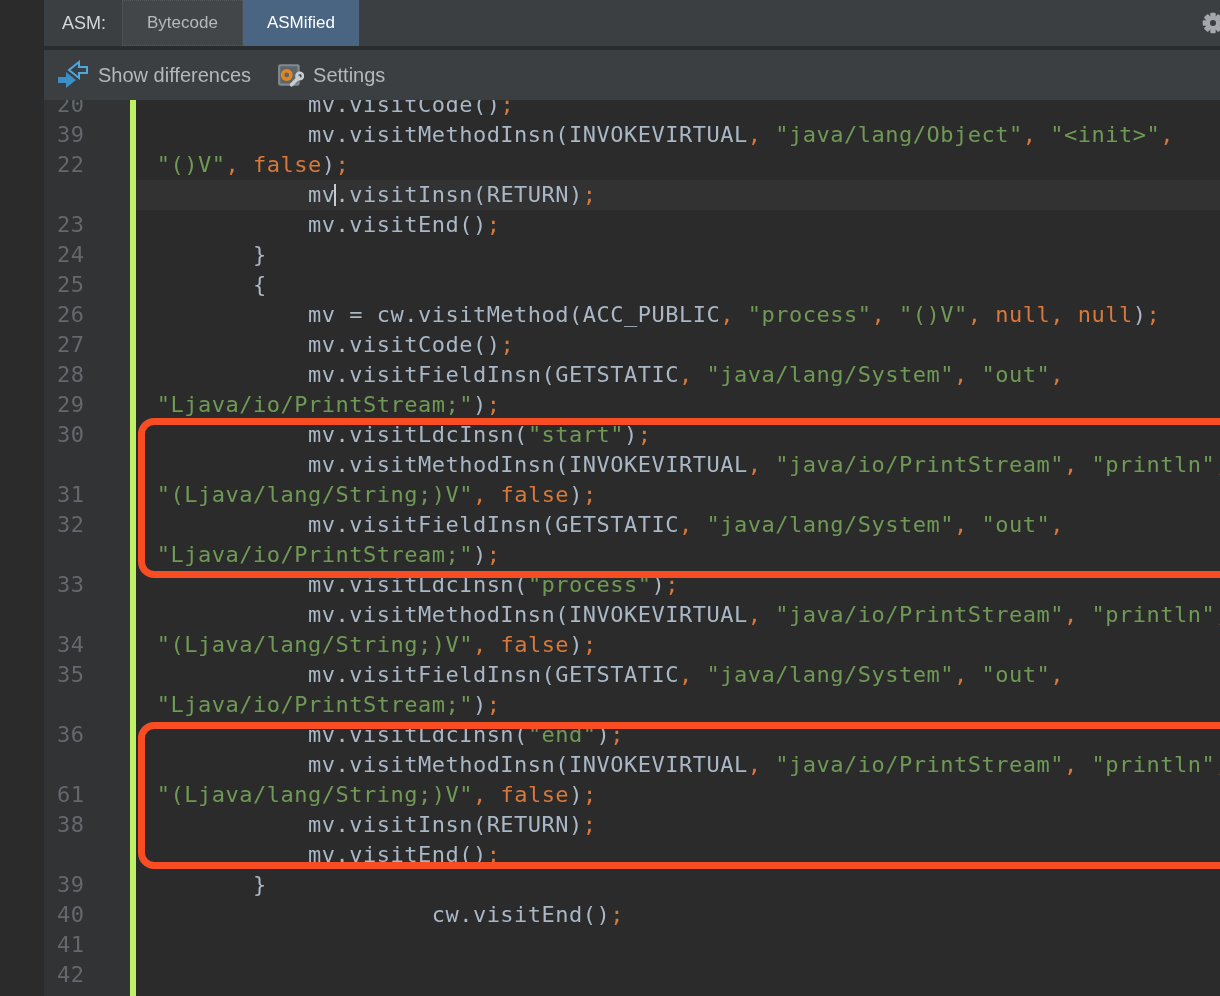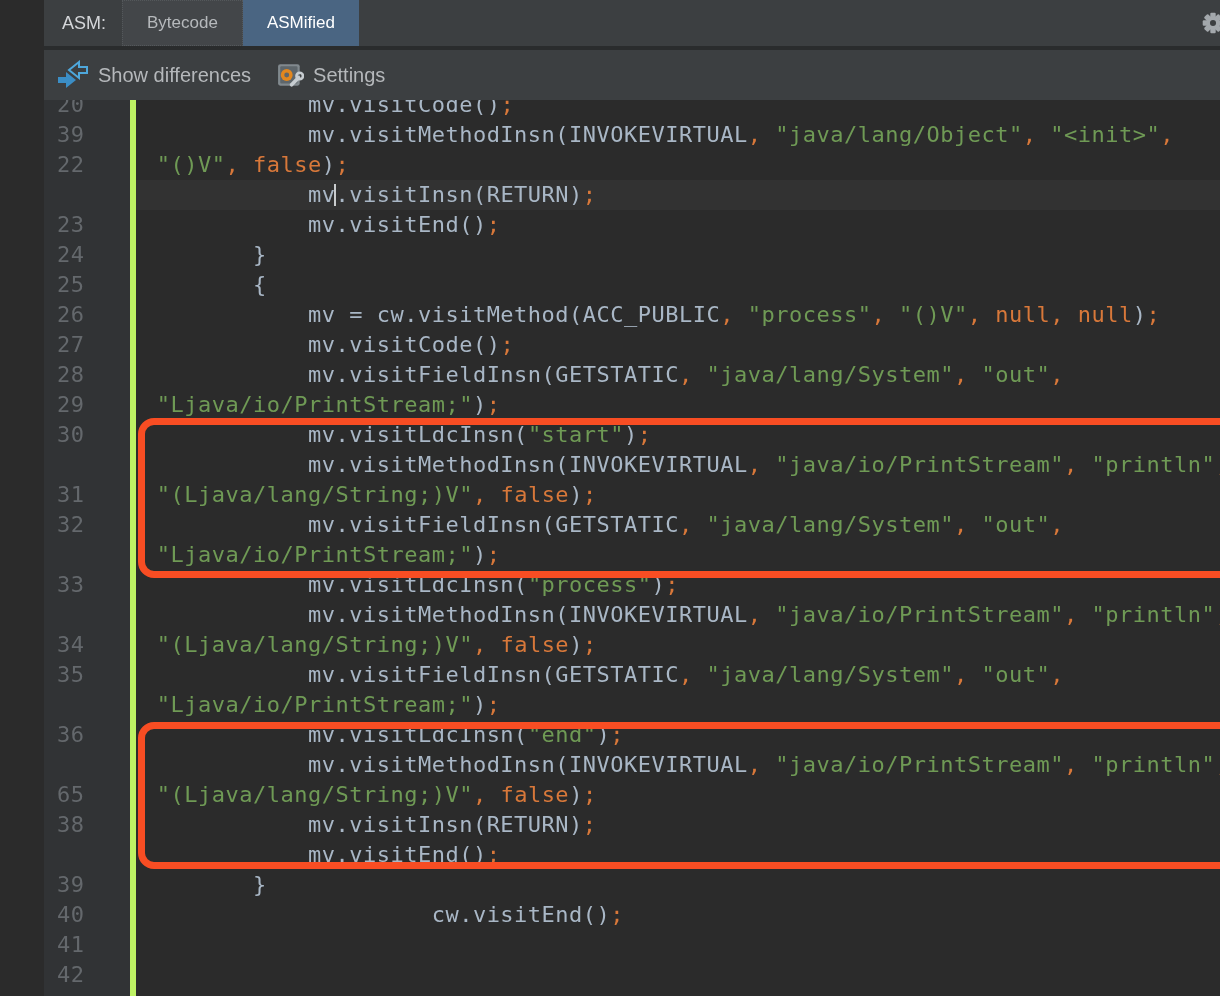--- a/index.html
+++ b/index.html
@@ -169,21 +169,21 @@
         <div class="gut-row">31</div>
         <div class="gut-row">32</div>
         <div class="gut-row"></div>
         <div class="gut-row">33</div>
         <div class="gut-row"></div>
         <div class="gut-row">34</div>
         <div class="gut-row">35</div>
         <div class="gut-row"></div>
         <div class="gut-row">36</div>
         <div class="gut-row"></div>
-        <div class="gut-row">65</div>
+        <div class="gut-row">61</div>
         <div class="gut-row">38</div>
         <div class="gut-row"></div>
         <div class="gut-row">39</div>
         <div class="gut-row">40</div>
         <div class="gut-row">41</div>
         <div class="gut-row">42</div>
         <div class="gut-row">43</div>
       </div>
     <div class="code-col" id="code">
         <div class="code-row"><span class="tok-t">            mv.visitCode()</span><span class="tok-k">;</span></div>

